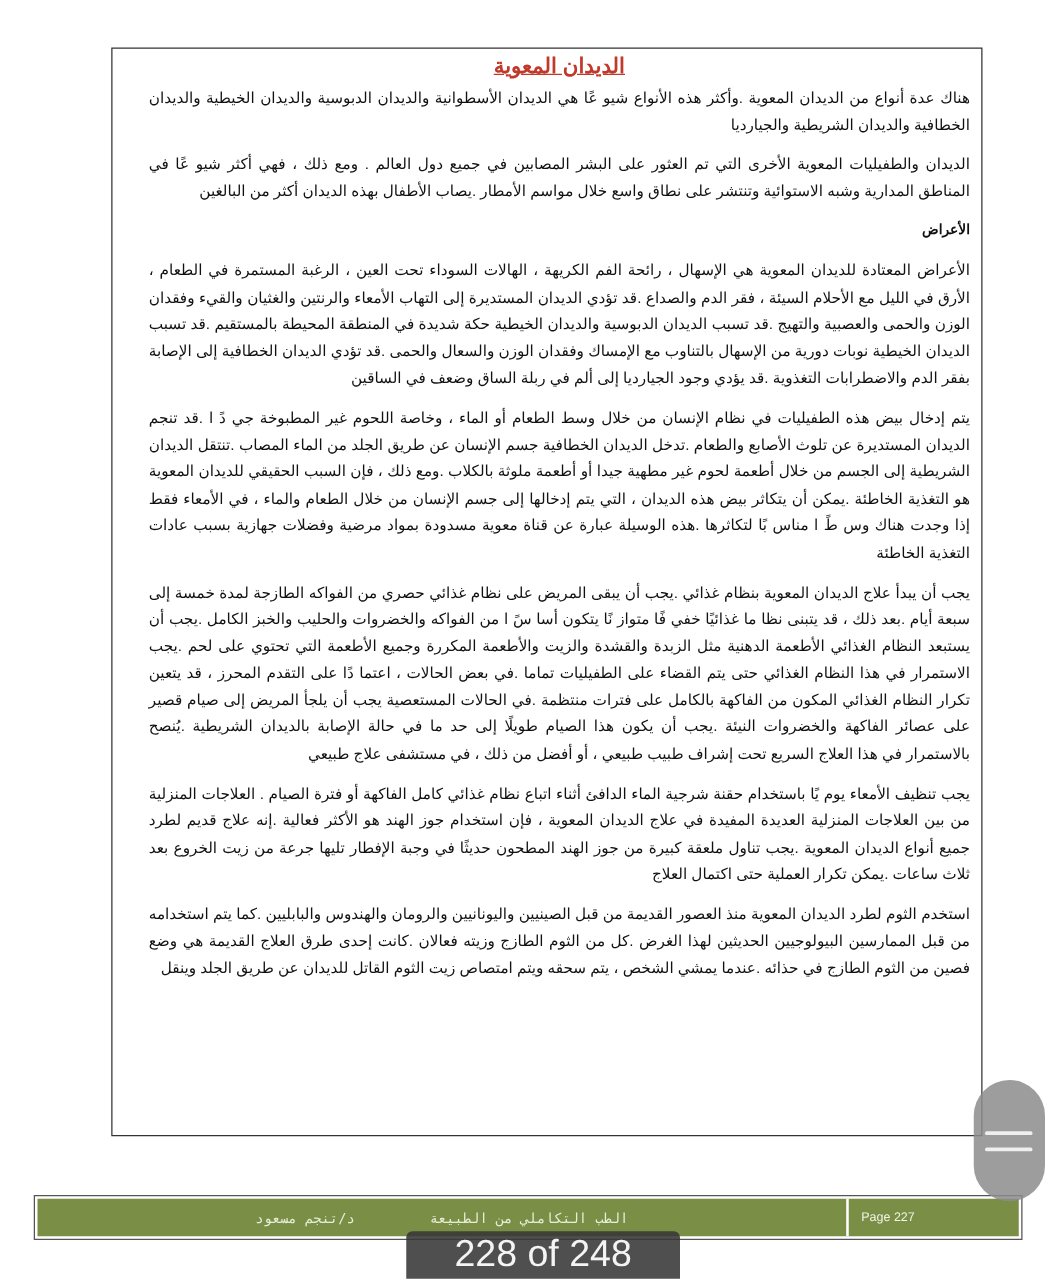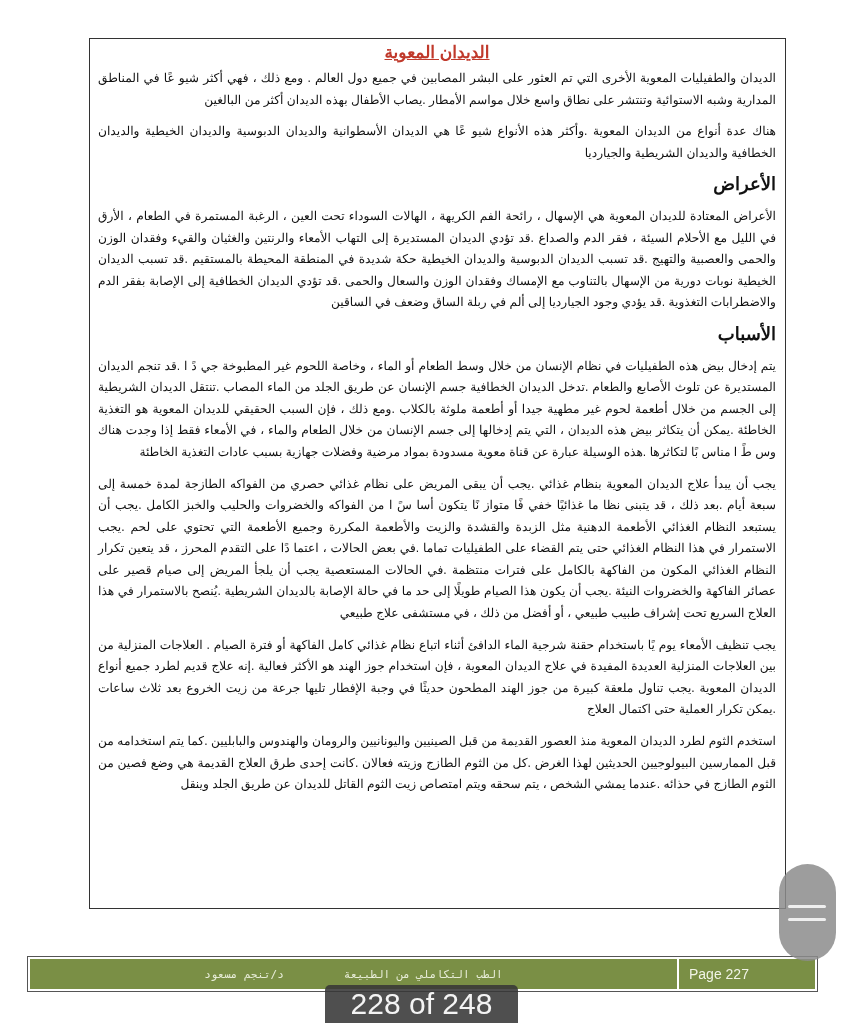--- a/index.html
+++ b/index.html
@@ -1,41 +1,40 @@
 <!DOCTYPE html>
 <html><head>
 <meta charset="utf-8">
 <style>
   html, body { margin:0; padding:0; }
   body { width:844px; height:1023px; background:#ffffff; position:relative; overflow:hidden; font-family:"DejaVu Sans", sans-serif; }
-  .page-frame { position:absolute; left:89px; top:38px; width:697px; height:871px; border:1.5px solid #333; box-sizing:border-box; overflow:hidden; }
+  .page-frame { position:absolute; left:89px; top:38px; width:697px; height:871px; border:1.5px solid #333; box-sizing:border-box; overflow:hidden;padding-left:21px; }
   .doc { direction:rtl; text-align:justify; padding:0 9px 0 8px; font-family:"Liberation Sans", sans-serif; font-size:12.2px; color:#111; line-height:21.6px; }
   .doc-title { text-align:center; color:#c0392b; font-weight:bold; font-size:17px; text-decoration:underline; margin:0; padding-top:1px; height:28px; line-height:26px; }
   .para { margin:0 0 10px 0; }
-  .heading { font-weight:bold; font-size:18px; margin:0 0 10px 0; }
+  .heading { font-weight:bold; font-size:11px; margin:0 0 10px 0; }
   .heading.u { text-decoration:underline; }
   .footer { position:absolute; left:27px; top:956px; width:791px; height:36px; border:1.5px solid #555; box-sizing:border-box; background:#fff; padding:2px; }
   .footer-inner { display:flex; width:100%; height:100%; }
   .footer-left { flex:1; background:#7a8f45; display:flex; align-items:center; justify-content:center; color:#e8edd8; font-family:"DejaVu Sans Mono", monospace; font-size:11px; letter-spacing:3px; direction:rtl; gap:60px; }
-  .footer-right { width:138px; background:#7a8f45; margin-right:0; border-left:2px solid #fff; display:flex; align-items:center; padding-left:10px; color:#f1f4e6; font-family:"Liberation Sans", sans-serif; font-size:14px; box-sizing:border-box; }
-  .page-counter { position:absolute; left:325px; top:985px; width:193px; height:38px; background:rgba(55,55,55,0.88); border-radius:5px 5px 0 0; color:#f4f4f4; font-family:"Liberation Sans", sans-serif; font-size:30px; display:flex; align-items:center; justify-content:center; }
+  .footer-right { width:138px; background:#7a8f45; margin-right:0; border-left:2px solid #fff; display:flex; align-items:center; padding-left:10px; color:#f1f4e6; font-family:"Liberation Sans", sans-serif; font-size:10px; box-sizing:border-box; }
+  .page-counter { position:absolute; left:325px; top:985px; width:219px; height:38px; background:rgba(55,55,55,0.88); border-radius:5px 5px 0 0; color:#f4f4f4; font-family:"Liberation Sans", sans-serif; font-size:30px; display:flex; align-items:center; justify-content:center; }
   .scroll-handle { position:absolute; left:779px; top:864px; width:57px; height:97px; background:rgba(140,140,140,0.85); border-radius:29px; }
   .scroll-handle .bar { position:absolute; left:9px; width:38px; height:3px; background:#efefef; border-radius:2px; }
 </style>
 </head>
 <body>
 
 <div class="page-frame">
   <div class="doc">
     <p class="doc-title">الديدان المعوية</p>
+    <p class="para">هناك عدة أنواع من الديدان المعوية .وأكثر هذه الأنواع شيو عًا هي الديدان الأسطوانية والديدان الدبوسية والديدان الخيطية والديدان الخطافية والديدان الشريطية والجيارديا</p>
     <p class="para">الديدان والطفيليات المعوية الأخرى التي تم العثور على البشر المصابين في جميع دول العالم . ومع ذلك ، فهي أكثر شيو عًا في المناطق المدارية وشبه الاستوائية وتنتشر على نطاق واسع خلال مواسم الأمطار .يصاب الأطفال بهذه الديدان أكثر من البالغين</p>
-    <p class="para">هناك عدة أنواع من الديدان المعوية .وأكثر هذه الأنواع شيو عًا هي الديدان الأسطوانية والديدان الدبوسية والديدان الخيطية والديدان الخطافية والديدان الشريطية والجيارديا</p>
     <p class="heading">الأعراض</p>
     <p class="para">الأعراض المعتادة للديدان المعوية هي الإسهال ، رائحة الفم الكريهة ، الهالات السوداء تحت العين ، الرغبة المستمرة في الطعام ، الأرق في الليل مع الأحلام السيئة ، فقر الدم والصداع .قد تؤدي الديدان المستديرة إلى التهاب الأمعاء والرنتين والغثيان والقيء وفقدان الوزن والحمى والعصبية والتهيج .قد تسبب الديدان الدبوسية والديدان الخيطية حكة شديدة في المنطقة المحيطة بالمستقيم .قد تسبب الديدان الخيطية نوبات دورية من الإسهال بالتناوب مع الإمساك وفقدان الوزن والسعال والحمى .قد تؤدي الديدان الخطافية إلى الإصابة بفقر الدم والاضطرابات التغذوية .قد يؤدي وجود الجيارديا إلى ألم في ربلة الساق وضعف في الساقين</p>
-    <p class="heading">الأسباب</p>
     <p class="para">يتم إدخال بيض هذه الطفيليات في نظام الإنسان من خلال وسط الطعام أو الماء ، وخاصة اللحوم غير المطبوخة جي دً ا .قد تنجم الديدان المستديرة عن تلوث الأصابع والطعام .تدخل الديدان الخطافية جسم الإنسان عن طريق الجلد من الماء المصاب .تنتقل الديدان الشريطية إلى الجسم من خلال أطعمة لحوم غير مطهية جيدا أو أطعمة ملوثة بالكلاب .ومع ذلك ، فإن السبب الحقيقي للديدان المعوية هو التغذية الخاطئة .يمكن أن يتكاثر بيض هذه الديدان ، التي يتم إدخالها إلى جسم الإنسان من خلال الطعام والماء ، في الأمعاء فقط إذا وجدت هناك وس طً ا مناس بًا لتكاثرها .هذه الوسيلة عبارة عن قناة معوية مسدودة بمواد مرضية وفضلات جهازية بسبب عادات التغذية الخاطئة</p>
     <p class="para">يجب أن يبدأ علاج الديدان المعوية بنظام غذائي .يجب أن يبقى المريض على نظام غذائي حصري من الفواكه الطازجة لمدة خمسة إلى سبعة أيام .بعد ذلك ، قد يتبنى نظا ما غذائيًا خفي فًا متواز نًا يتكون أسا سً ا من الفواكه والخضروات والحليب والخبز الكامل .يجب أن يستبعد النظام الغذائي الأطعمة الدهنية مثل الزبدة والقشدة والزيت والأطعمة المكررة وجميع الأطعمة التي تحتوي على لحم .يجب الاستمرار في هذا النظام الغذائي حتى يتم القضاء على الطفيليات تماما .في بعض الحالات ، اعتما دًا على التقدم المحرز ، قد يتعين تكرار النظام الغذائي المكون من الفاكهة بالكامل على فترات منتظمة .في الحالات المستعصية يجب أن يلجأ المريض إلى صيام قصير على عصائر الفاكهة والخضروات النيئة .يجب أن يكون هذا الصيام طويلًا إلى حد ما في حالة الإصابة بالديدان الشريطية .يُنصح بالاستمرار في هذا العلاج السريع تحت إشراف طبيب طبيعي ، أو أفضل من ذلك ، في مستشفى علاج طبيعي</p>
     <p class="para">يجب تنظيف الأمعاء يوم يًا باستخدام حقنة شرجية الماء الدافئ أثناء اتباع نظام غذائي كامل الفاكهة أو فترة الصيام . العلاجات المنزلية من بين العلاجات المنزلية العديدة المفيدة في علاج الديدان المعوية ، فإن استخدام جوز الهند هو الأكثر فعالية .إنه علاج قديم لطرد جميع أنواع الديدان المعوية .يجب تناول ملعقة كبيرة من جوز الهند المطحون حديثًا في وجبة الإفطار تليها جرعة من زيت الخروع بعد ثلاث ساعات .يمكن تكرار العملية حتى اكتمال العلاج</p>
     <p class="para">استخدم الثوم لطرد الديدان المعوية منذ العصور القديمة من قبل الصينيين واليونانيين والرومان والهندوس والبابليين .كما يتم استخدامه من قبل الممارسين البيولوجيين الحديثين لهذا الغرض .كل من الثوم الطازج وزيته فعالان .كانت إحدى طرق العلاج القديمة هي وضع فصين من الثوم الطازج في حذائه .عندما يمشي الشخص ، يتم سحقه ويتم امتصاص زيت الثوم القاتل للديدان عن طريق الجلد وينقل</p>
   </div>
 </div>
 
 <div class="footer">
   <div class="footer-inner">
     <div class="footer-left">

